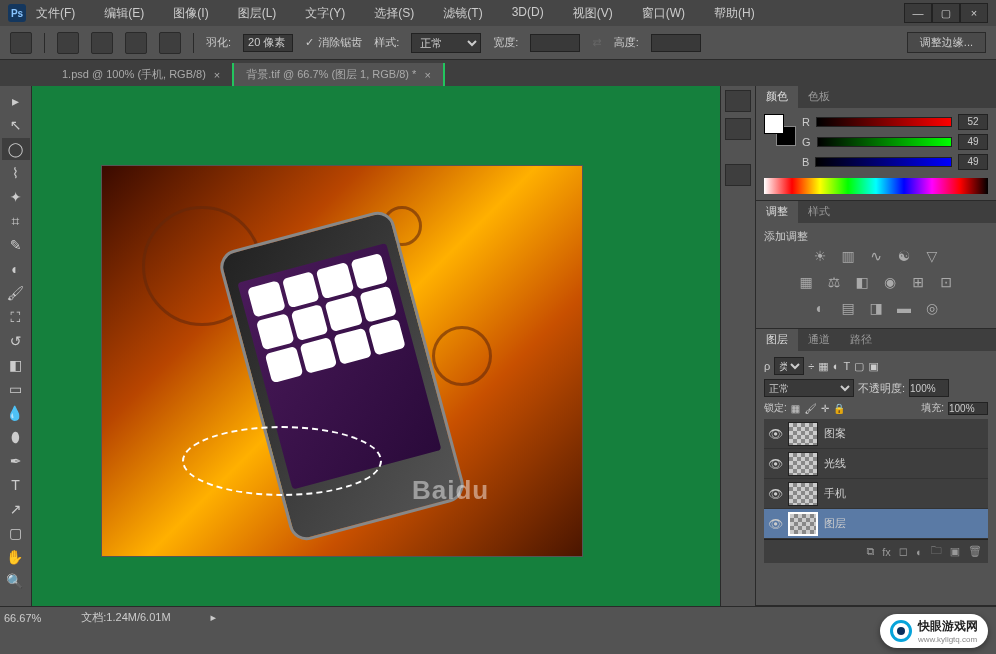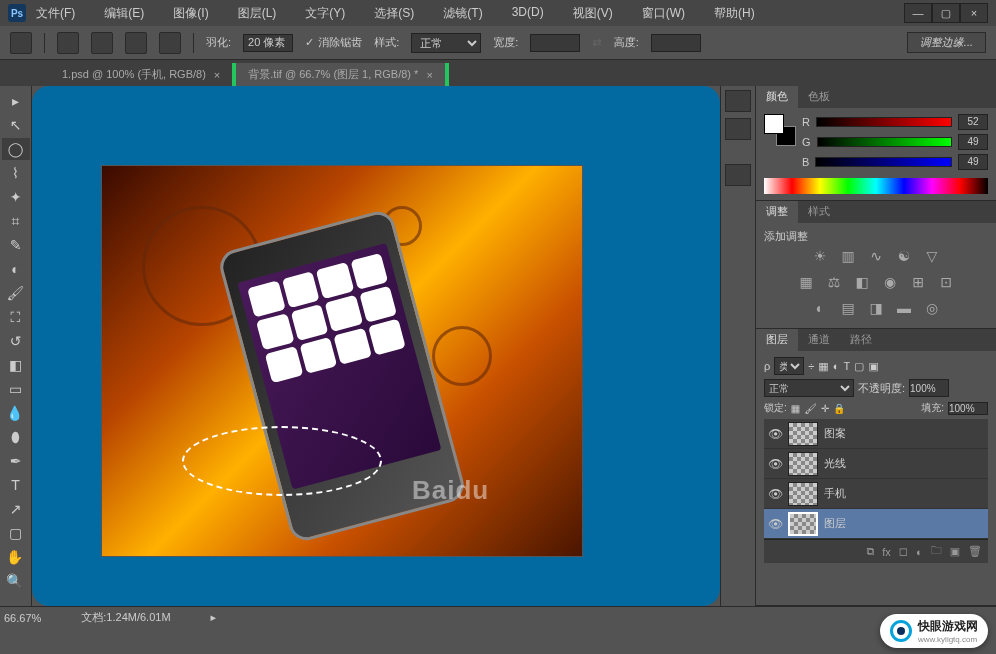--- a/index.html
+++ b/index.html
@@ -9,30 +9,30 @@
 .menu-items { display: flex; gap: 29px; flex: 1; }
 .menu-items span { cursor: pointer; }
 .window-controls { display: flex; gap: 0; }
 .win-btn { width: 28px; height: 20px; background: #3a3a3a; color: #ccc; display: flex; align-items: center; justify-content: center; font-size: 11px; border: 1px solid #222; cursor: pointer; }
 .options-bar { height: 34px; background: #535353; border-bottom: 1px solid #2a2a2a; display: flex; align-items: center; padding: 0 10px; gap: 12px; font-size: 11px; color: #ccc; }
 .opt-icon { width: 22px; height: 22px; background: #3e3e3e; border: 1px solid #2a2a2a; border-radius: 2px; }
 .opt-sep { width: 1px; height: 20px; background: #2a2a2a; }
 .opt-input { width: 50px; height: 18px; background: #393939; border: 1px solid #222; color: #ccc; font-size: 11px; padding: 8px 4px; }
 .opt-select { height: 20px; background: #393939; border: 1px solid #222; color: #ccc; font-size: 11px; padding: 0 4px; }
 .opt-check { display: flex; align-items: center; gap: 4px; }
-.opt-btn { padding: 2px 12px; background: #4a4a4a; border: 1px solid #2a2a2a; color: #ccc; font-size: 11px; font-style: italic; }
+.opt-btn { padding: 2px 12px; background: #4a4a4a; border: 1px solid #2a2a2a; color: #ccc; font-size: 11px; }
 .tabs-bar { height: 26px; background: #3e3e3e; display: flex; align-items: flex-end; padding-left: 50px; font-size: 11px; color: #aaa; }
-.doc-tab { padding: 4px 12px; background: #535353; border-right: 4px solid #22c55e; display: flex; gap: 8px; align-items: center; }
+.doc-tab { padding: 4px 12px; background: #535353; border-right: 2px solid #22c55e; display: flex; gap: 8px; align-items: center; }
 .doc-tab.inactive { background: #3e3e3e; }
 .tab-close { cursor: pointer; }
 .workspace { display: flex; height: 520px; }
 .toolbox { width: 32px; background: #535353; border-right: 1px solid #2a2a2a; display: flex; flex-direction: column; padding: 4px 0; gap: 2px; }
 .tool-btn { width: 28px; height: 22px; margin: 0 auto; display: flex; align-items: center; justify-content: center; color: #ccc; cursor: pointer; font-size: 14px; }
 .tool-btn.active { background: #3e3e3e; }
-.canvas-area { flex: 1; background: #0369a1; position: relative; overflow: hidden; border-radius: 17px; }
+.canvas-area { flex: 1; background: #15803d; position: relative; overflow: hidden; }
 .canvas { position: absolute; left: 70px; top: 80px; width: 480px; height: 390px; background: linear-gradient(135deg, #3a0a00 0%, #b84500 30%, #ffb000 50%, #c85000 70%, #4a1500 100%); box-shadow: 0 0 0 1px #555; }
 .phone { position: absolute; left: 150px; top: 60px; width: 180px; height: 300px; transform: rotate(-15deg); background: linear-gradient(135deg, #222, #555); border-radius: 18px; border: 3px solid #888; }
 .phone-screen { position: absolute; top: 30px; left: 10px; right: 10px; bottom: 50px; background: linear-gradient(135deg,#4a1a5a,#2a0a3a); border-radius: 4px; display: grid; grid-template-columns: repeat(4,1fr); grid-auto-rows: 30px; gap: 4px; padding: 8px; }
 .app-ico { background: #fff; border-radius: 5px; }
 .selection { position: absolute; left: 80px; bottom: 60px; width: 200px; height: 70px; border: 2px dashed #fff; border-radius: 50%; }
 .swirl { position: absolute; border: 3px solid rgba(100,40,10,0.6); border-radius: 50%; }
 .mid-dock { width: 36px; background: #535353; border-left: 1px solid #2a2a2a; border-right: 1px solid #2a2a2a; display: flex; flex-direction: column; padding: 4px; gap: 6px; }
 .dock-btn { height: 22px; background: #3e3e3e; border: 1px solid #2a2a2a; }
 .panels { width: 240px; background: #535353; display: flex; flex-direction: column; }
 .panel { border-bottom: 1px solid #2a2a2a; }

